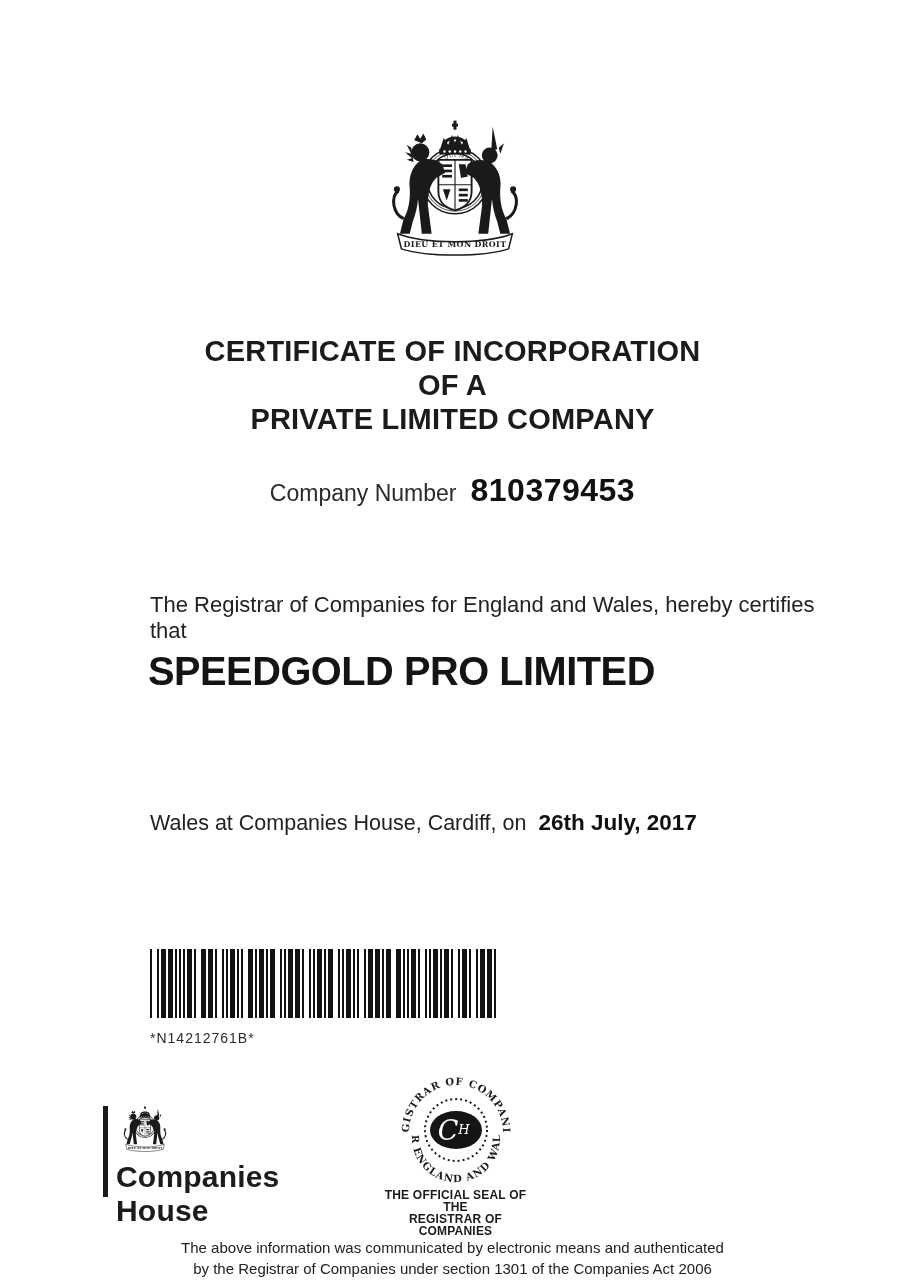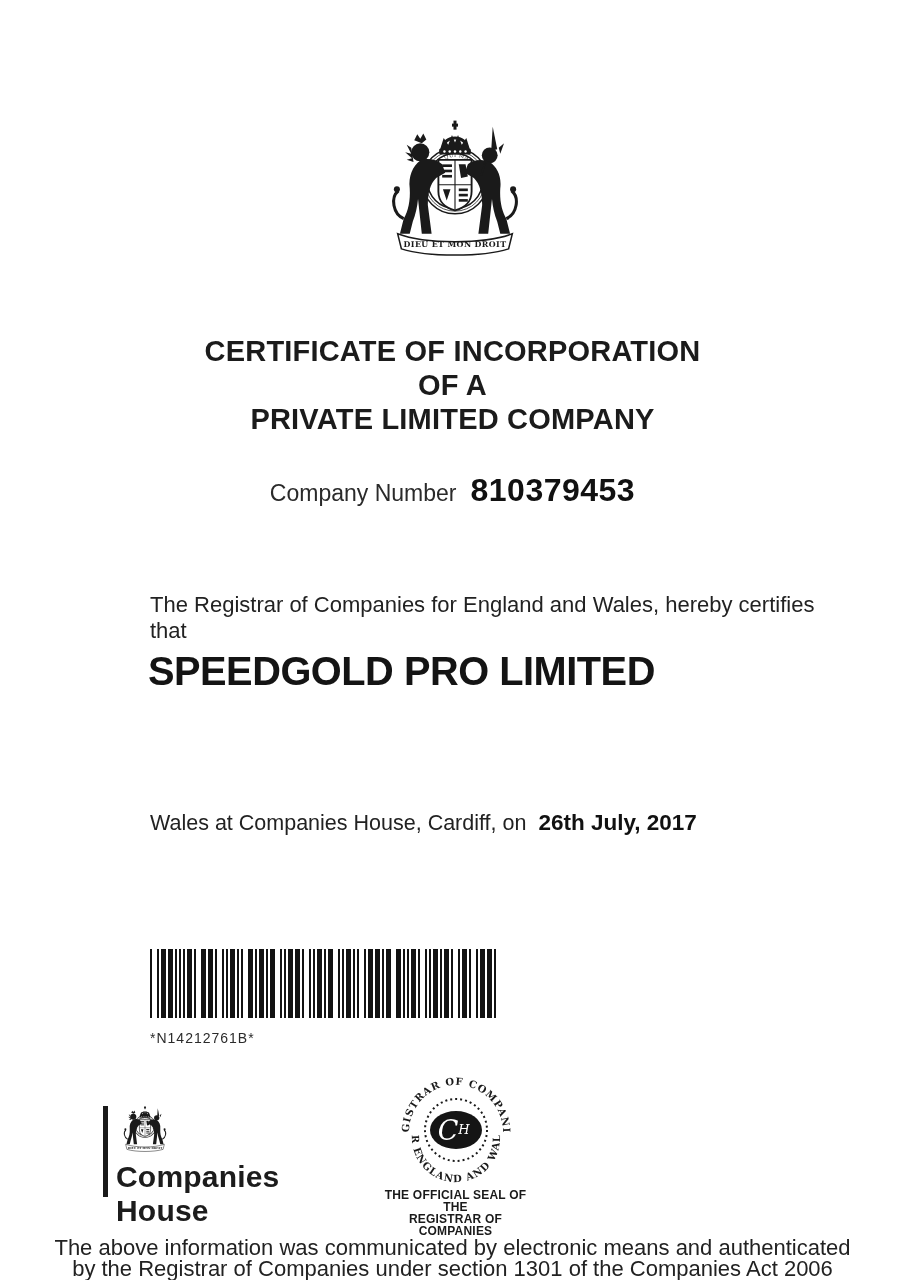--- a/index.html
+++ b/index.html
@@ -32,21 +32,21 @@
   .ch-logo{position:absolute;left:103px;top:1104px;width:260px;height:96px;font-weight:bold;}
   .ch-bar{position:absolute;left:0;top:2px;width:5px;height:91px;background:#1a1a1a;}
   .ch-crest{position:absolute;left:14px;top:0;}
   .ch-text{position:absolute;left:13px;top:56px;font-size:30px;color:#1c1c1c;letter-spacing:.2px;}
   
   .seal{position:absolute;left:395px;top:1076px;}
   .seal-caption{position:absolute;left:378px;top:1189px;width:155px;text-align:center;
     font-size:12px;font-weight:bold;line-height:12px;color:#1a1a1a;letter-spacing:.2px;}
   
   .footer{position:absolute;left:0;top:1237px;width:905px;text-align:center;
-    font-size:22px;line-height:21px;color:#222;}
+    font-size:15px;line-height:21px;color:#222;}
 </style>
 </head>
 <body>
 
 <div class="page">
 
   <svg class="arms" width="166" height="146" viewBox="0 0 220 192" aria-hidden="true">
     <g id="arms-g" fill="#1a1a1a" stroke="none">
 
       <circle cx="110" cy="88" r="40" fill="none" stroke="#1a1a1a" stroke-width="9"></circle>

